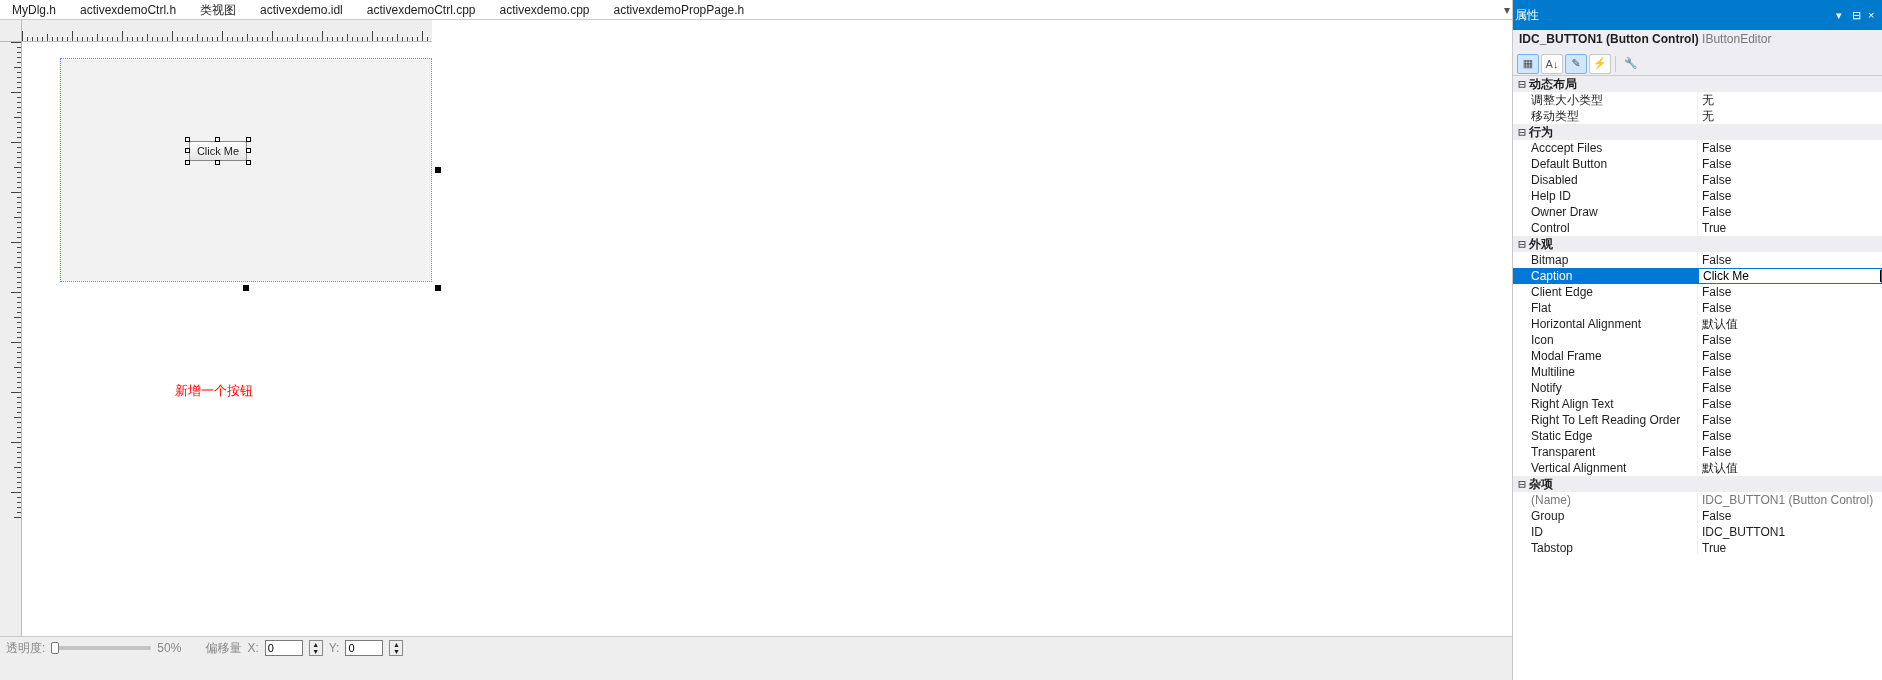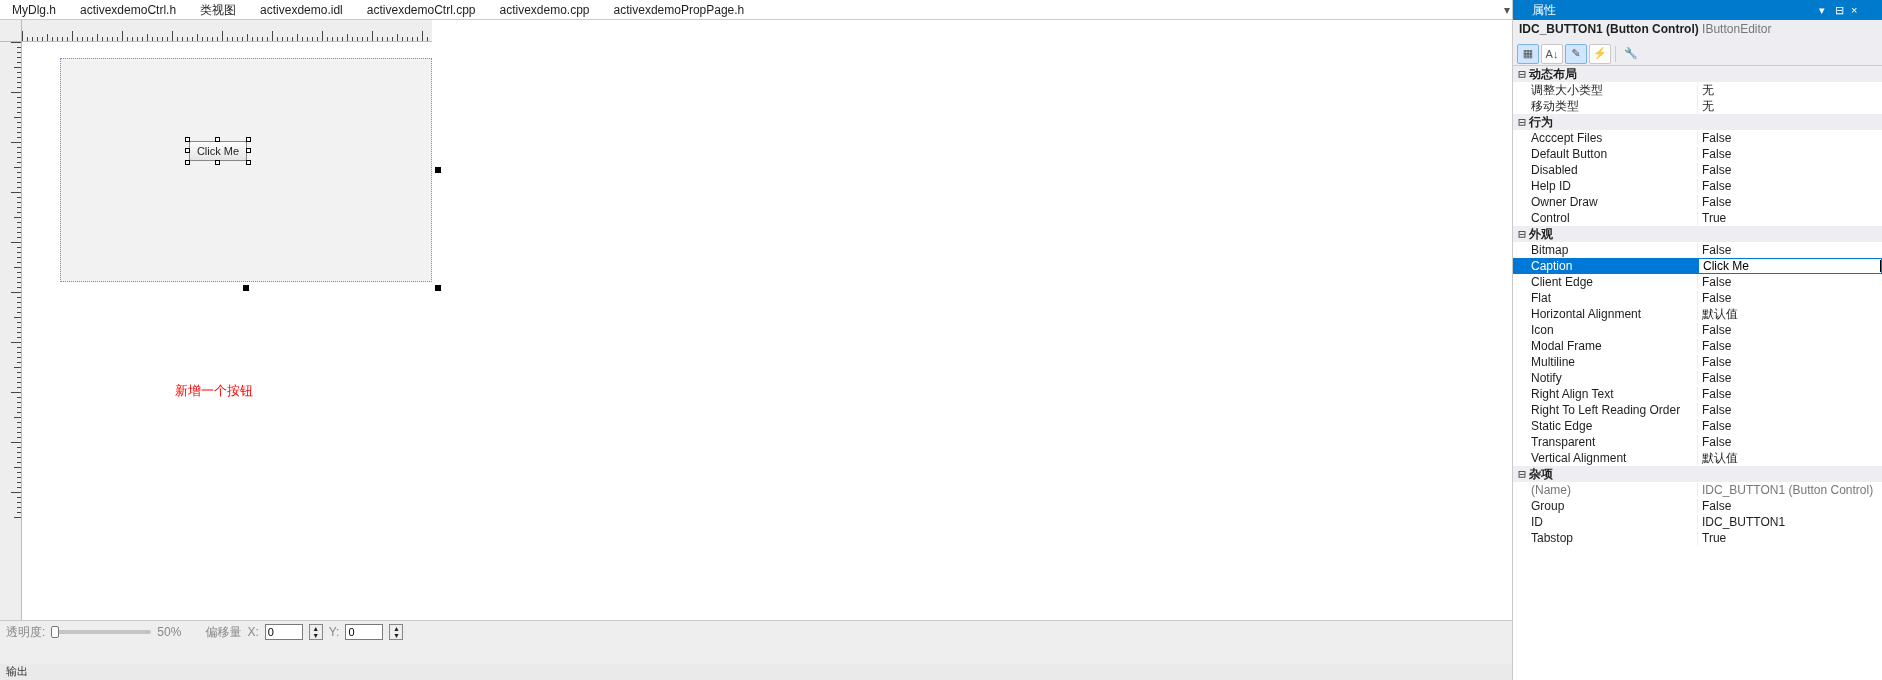--- a/index.html
+++ b/index.html
@@ -44,21 +44,21 @@
   .proto{width:290px;}
   .btn-sq{width:18px;height:18px;border:1px solid #8a8a8a;background:linear-gradient(#fff,#e2e2e2);display:inline-flex;align-items:center;justify-content:center;font-size:10px;border-radius:2px;}
   .slider{width:100px;height:4px;background:#c4c4c4;position:relative;border-radius:2px;}
   .slider .thumb{position:absolute;left:0;top:-4px;width:8px;height:12px;background:#fff;border:1px solid #777;border-radius:2px;}
   .spin{width:38px;height:16px;border:1px solid #7a7a7a;background:#fff;font-size:11px;padding:0 2px;}
   .spinbtn{width:14px;height:16px;border:1px solid #888;background:#eee;font-size:7px;display:flex;flex-direction:column;}
   .spinbtn div{flex:1;text-align:center;line-height:7px;}
   .output-tab{height:16px;background:#eaeaea;padding:0 6px;font-size:11px;color:#333;}
 
   
-  .panel-title{height:20px;background:#007acc;color:#fff;display:flex;align-items:center;padding:0 19px;font-size:12px;justify-content:space-between;}
+  .panel-title{height:30px;background:#007acc;color:#fff;display:flex;align-items:center;padding:0 2px;font-size:12px;justify-content:space-between;}
   .panel-title .rc{display:flex;gap:4px;}
   .panel-title .ric{width:12px;height:12px;cursor:pointer;display:inline-block;color:#fff;font-size:11px;}
   .obj-line{height:22px;background:#eeeef2;padding:2px 6px;font-size:12px;}
   .obj-line b{font-weight:bold;}
   .obj-line .gray{color:#777;}
   .toolbar{height:24px;background:#eeeef2;display:flex;align-items:center;gap:2px;padding:0 4px;border-bottom:1px solid #ccc;}
   .tbtn{width:22px;height:20px;border:1px solid #c8c8c8;background:#fdfdfd;border-radius:2px;display:flex;align-items:center;justify-content:center;font-size:11px;color:#555;cursor:pointer;}
   .tbtn.active{background:#cfe6ff;border-color:#7bb3e8;}
   .grid{flex:1;overflow:auto;background:#fff;}
   .cat{display:flex;align-items:center;height:16px;background:#eeeef2;font-weight:bold;padding-left:2px;}
@@ -325,21 +325,20 @@
             <div>▼</div>
           </div>
         <span class="lbl gray">Y:</span>
         <input class="spin" value="0" style="">
         <div class="spinbtn">
             <div>▲</div>
             <div>▼</div>
           </div>
       </div>
     </div>
-    <div class="output-tab">输出</div>
   </div>
 
   <div class="right-pane">
     <div class="panel-title">
       <span>属性</span>
       <span class="rc">
         <span class="ric">▾</span>
         <span class="ric">⊟</span>
         <span class="ric">×</span>
       </span>

